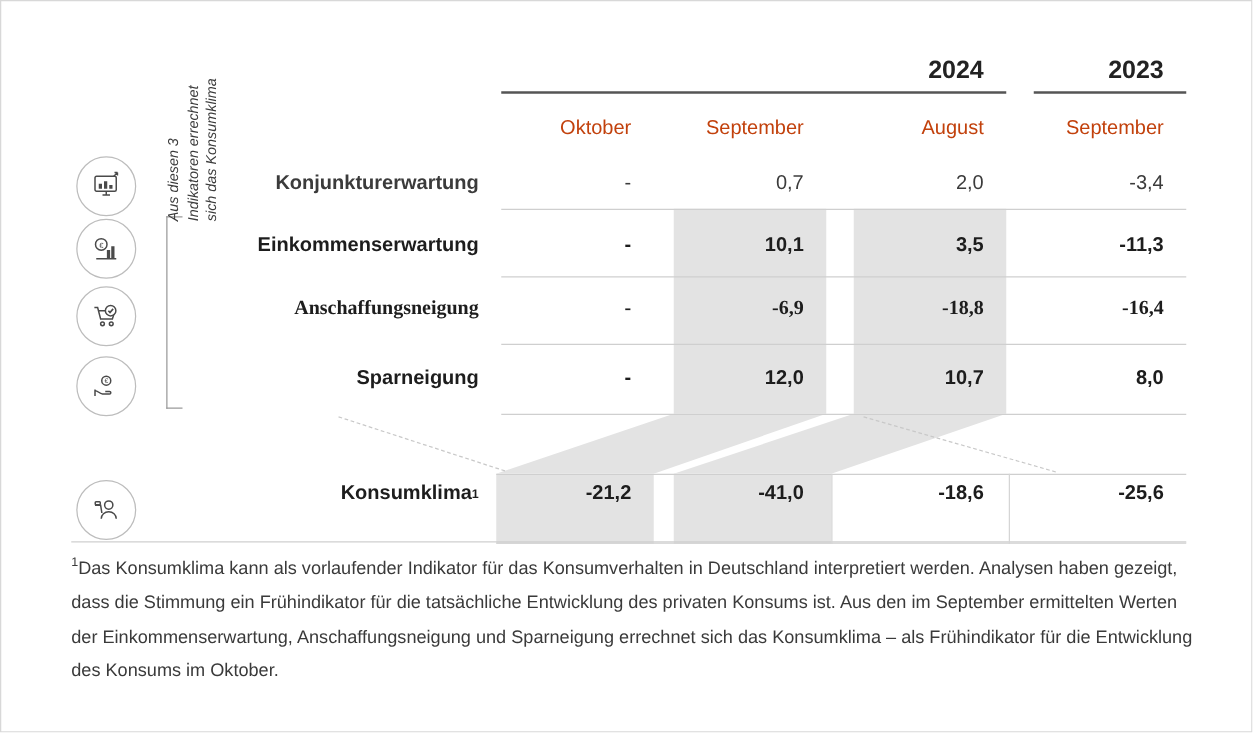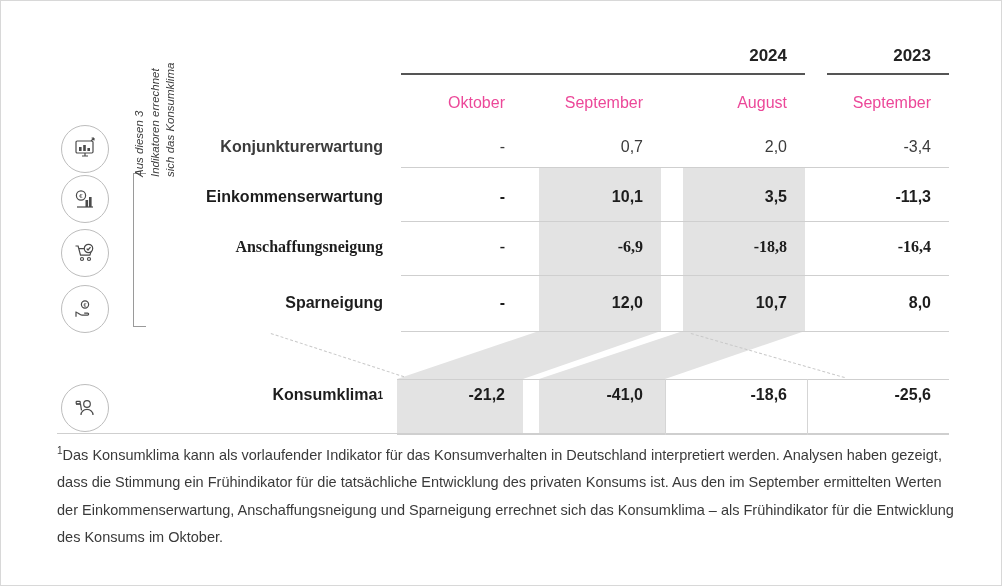--- a/index.html
+++ b/index.html
@@ -78,39 +78,39 @@
     z-index: 0;
     transform-origin: 0 0;
   }
 
   
   #year-row { position: absolute; left: 0; top: 38px; width: 1002px; height: 34px; }
   .year {
     position: absolute; top: 0; height: 34px;
     display: flex; align-items: center; justify-content: flex-end;
     padding-right: 18px; box-sizing: border-box;
-    font-size: 17px; font-weight: bold; color: #222222;
+    font-size: 20px; font-weight: bold; color: #222222;
   }
   #year-2024 { left: 682px; width: 122px; }
   #year-2023 { left: 826px; width: 122px; }
 
   .rule {
     position: absolute; height: 0;
     border-top: 2px solid #555555;
     z-index: 2;
   }
   #rule-2024 { left: 400px; top: 72px; width: 404px; }
   #rule-2023 { left: 826px; top: 72px; width: 122px; }
 
   #month-row { position: absolute; left: 0; top: 82px; width: 1002px; height: 40px; }
   .month {
     position: absolute; top: 0; height: 40px;
     display: flex; align-items: center; justify-content: flex-end;
     padding-right: 18px; box-sizing: border-box;
-    font-size: 16px; color: #ec4899;
+    font-size: 16px; color: #c2410c;
   }
 
   
   #row-konjunktur { top: 118px; }
   #row-einkommen  { top: 168px; }
   #row-anschaff   { top: 218px; font-family: Liberation Serif, serif; }
   #row-sparneig   { top: 274px; }
   #row-konsum     { top: 366px; }
 
   .row .cell.value { font-size: 16px; }

